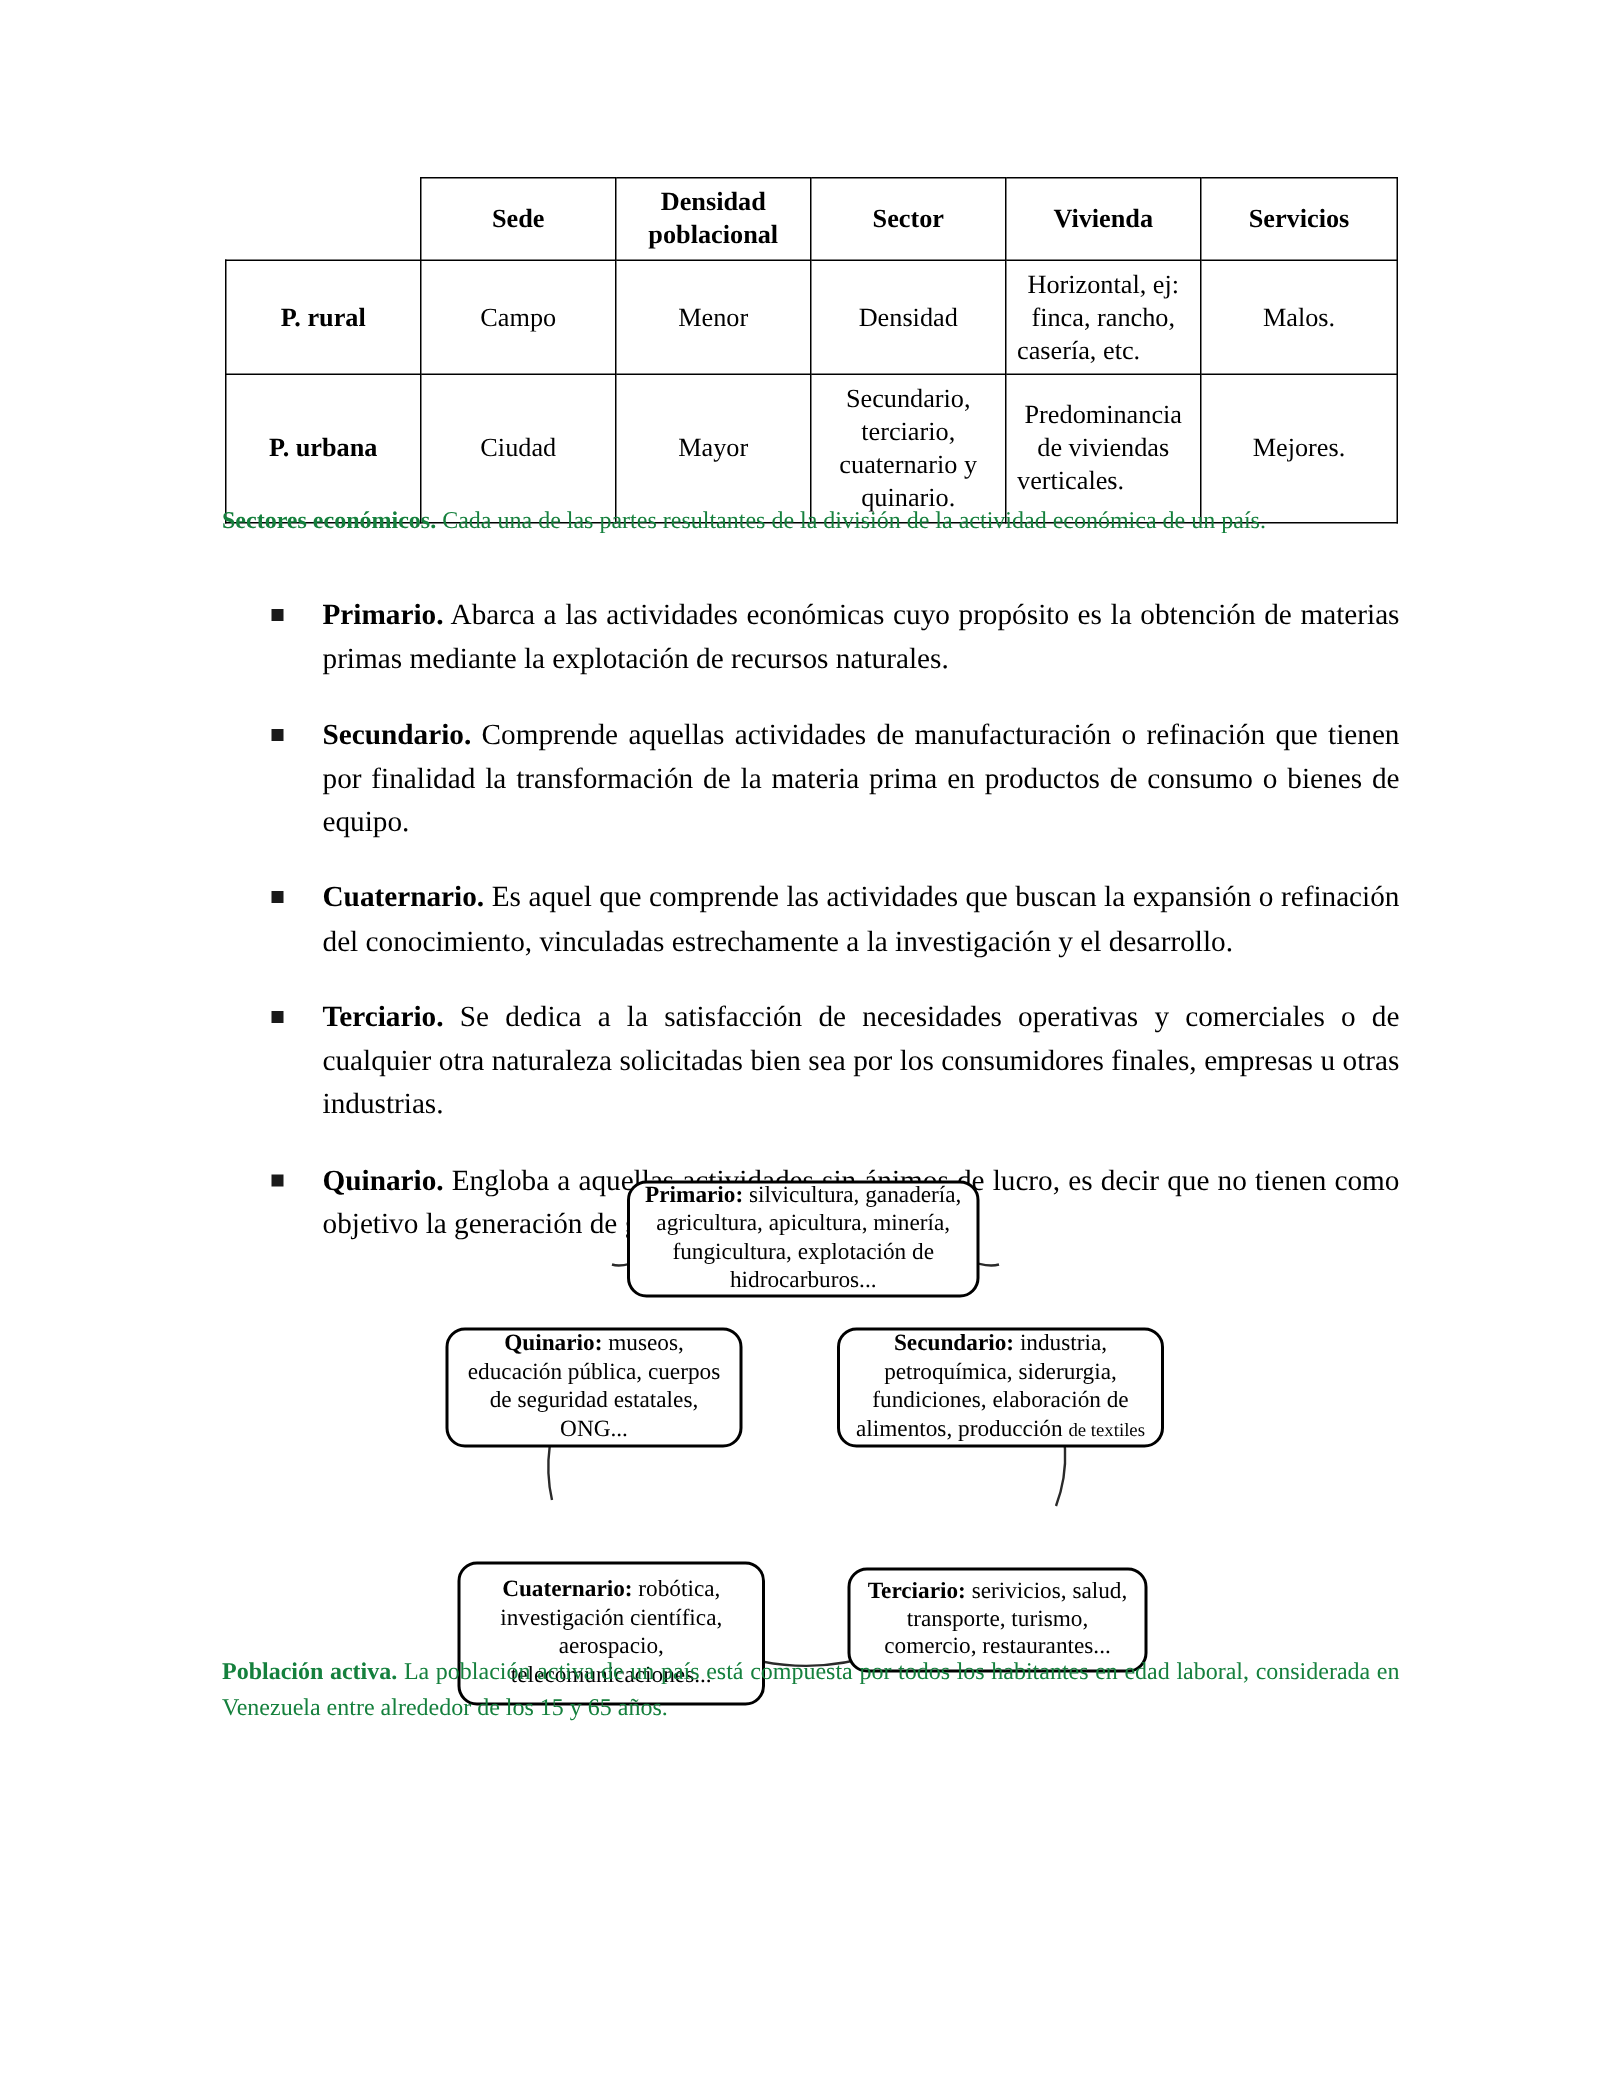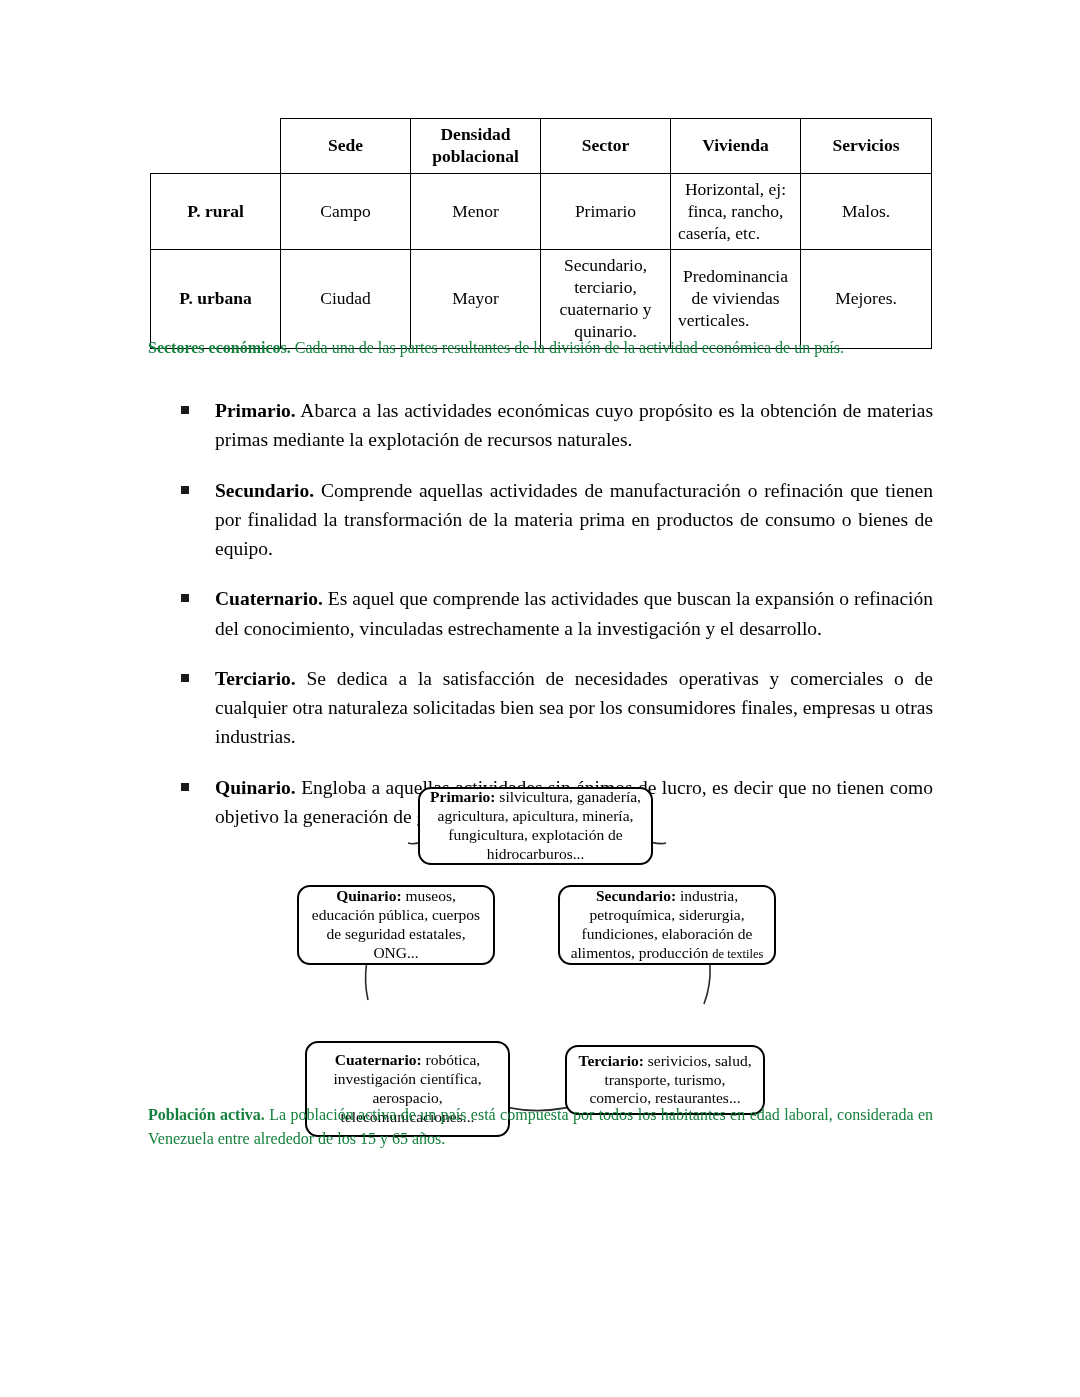--- a/index.html
+++ b/index.html
@@ -176,21 +176,21 @@
           <td class="hdr">Sede</td>
           <td class="hdr">Densidad poblacional</td>
           <td class="hdr">Sector</td>
           <td class="hdr">Vivienda</td>
           <td class="hdr">Servicios</td>
         </tr>
         <tr>
           <td class="rowhdr">P. rural</td>
           <td>Campo</td>
           <td>Menor</td>
-          <td>Primario</td>
+          <td>Densidad</td>
           <td class="just">Horizontal, ej: finca, rancho, casería, etc.</td>
           <td>Malos.</td>
         </tr>
         <tr>
           <td class="rowhdr">P. urbana</td>
           <td>Ciudad</td>
           <td>Mayor</td>
           <td>Secundario, terciario, cuaternario y quinario.</td>
           <td class="just">Predominancia de viviendas verticales.</td>
           <td>Mejores.</td>

